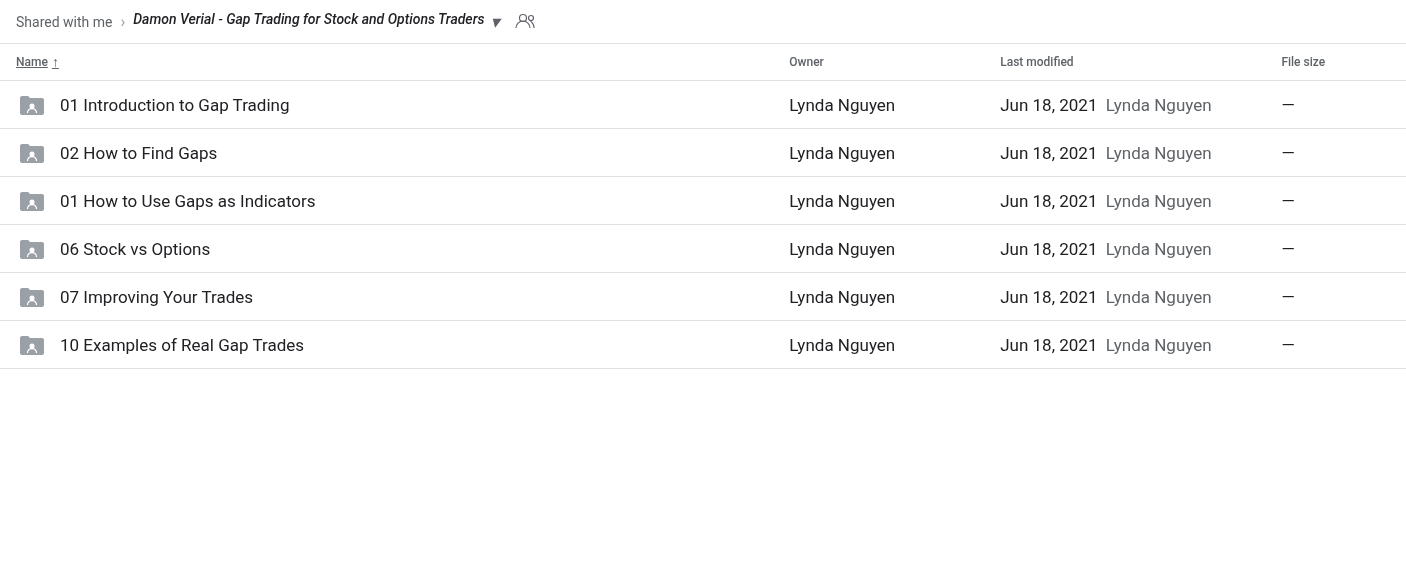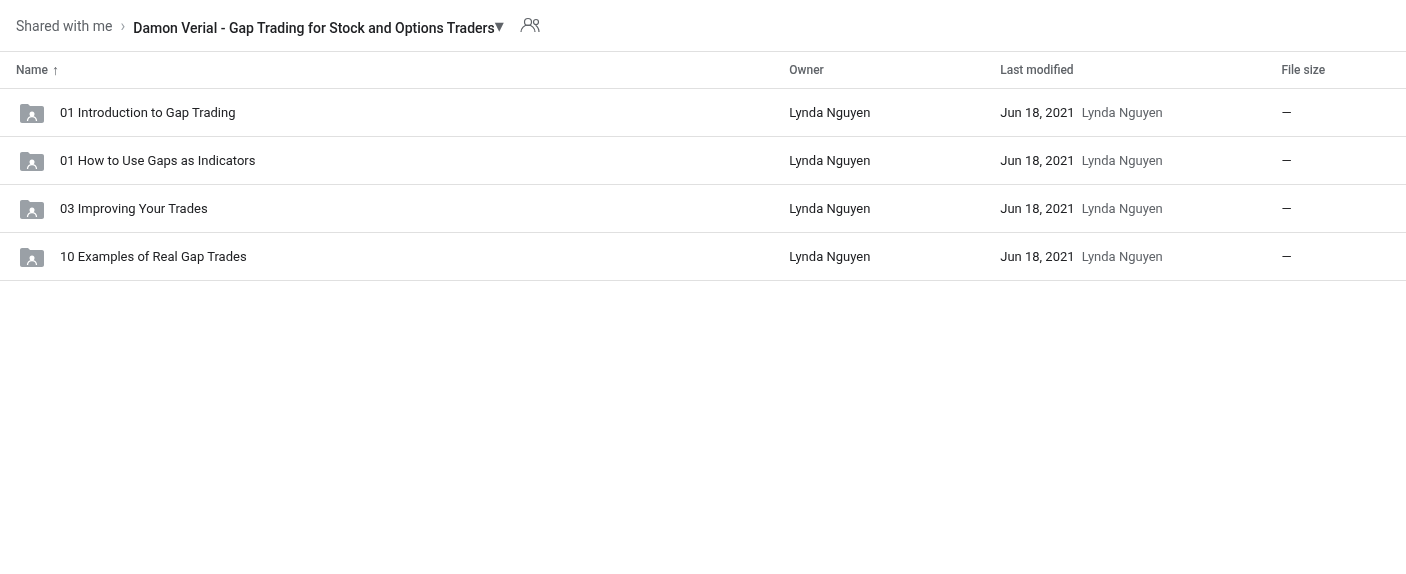--- a/index.html
+++ b/index.html
@@ -14,44 +14,46 @@
       color: #202124;
       background: #fff;
       width: 1406px;
       min-height: 574px;
     }
 
     
     .breadcrumb-bar {
       display: flex;
       align-items: center;
-      height: 52px;
+      height: 44px;
       padding: 0 16px;
       border-bottom: 1px solid #e0e0e0;
       gap: 8px;
     }
 
     .breadcrumb-link {
       color: #5f6368;
       font-size: 14px;
       cursor: pointer;
       text-decoration: none;
     }
 
     .breadcrumb-separator {
       color: #9aa0a6;
       font-size: 16px;
     }
 
     .breadcrumb-current {
       display: flex;
-      align-items: flex-end;
+      align-items: flex-start;
+      gap: 6px;
       color: #202124;
       font-size: 14px;
       font-weight: 500;
+      font-style: italic;
     }
 
     .chevron-down {
       color: #5f6368;
       font-size: 18px;
       cursor: pointer;
     }
 
     .people-icon {
       color: #5f6368;
@@ -85,21 +87,21 @@
     }
 
     .file-table tbody tr {
       border-bottom: 1px solid #e0e0e0;
       height: 48px;
     }
 
     .file-table tbody td {
       padding: 0 16px;
       vertical-align: middle;
-      font-size: 13px;
+      font-size: 17px;
       color: #202124;
     }
 
     .name-cell {
       display: flex;
       align-items: center;
       gap: 12px;
     }
 
     .folder-icon {
@@ -148,20 +150,21 @@
     }
 
     thead th {
       padding: 12px 16px;
     }
 
     .name-header-inner {
       display: flex;
       align-items: center;
       gap: 4px;
+      text-decoration: underline;
     }
   </style>
 </head>
 <body>
 
 <div class="breadcrumb-bar">
   <a class="breadcrumb-link">Shared with me</a>
   <span class="breadcrumb-separator">›</span>
   <div class="breadcrumb-current">
     <span>Damon Verial - Gap Trading for Stock and Options Traders</span>
@@ -212,38 +215,72 @@
       <tr>
         <td>
       <div class="name-cell">
         <span class="folder-icon">
           <svg width="28" height="24" viewBox="0 0 28 24" fill="none" xmlns="http://www.w3.org/2000/svg">
             <path d="M2 5c0-1.1.9-2 2-2h6l2 2h12c1.1 0 2 .9 2 2v13c0 1.1-.9 2-2 2H4c-1.1 0-2-.9-2-2V5z" fill="#9aa0a6"></path>
             <circle cx="14" cy="13" r="2.5" fill="white"></circle>
             <path d="M9.5 20c0-2.485 2.015-4.5 4.5-4.5s4.5 2.015 4.5 4.5" stroke="white" stroke-width="1.3" fill="none"></path>
           </svg>
         </span>
+        <span>02 How to Find Gaps</span>
+      </div>
+    </td>
+        <td class="owner-cell">Lynda Nguyen</td>
+        <td class="modified-cell">Jun 18, 2021 <span class="modifier">Lynda Nguyen</span></td>
+        <td class="size-cell">—</td>
+      </tr>
+      <tr>
+        <td>
+      <div class="name-cell">
+        <span class="folder-icon">
+          <svg width="28" height="24" viewBox="0 0 28 24" fill="none" xmlns="http://www.w3.org/2000/svg">
+            <path d="M2 5c0-1.1.9-2 2-2h6l2 2h12c1.1 0 2 .9 2 2v13c0 1.1-.9 2-2 2H4c-1.1 0-2-.9-2-2V5z" fill="#9aa0a6"></path>
+            <circle cx="14" cy="13" r="2.5" fill="white"></circle>
+            <path d="M9.5 20c0-2.485 2.015-4.5 4.5-4.5s4.5 2.015 4.5 4.5" stroke="white" stroke-width="1.3" fill="none"></path>
+          </svg>
+        </span>
         <span>01 How to Use Gaps as Indicators</span>
       </div>
     </td>
         <td class="owner-cell">Lynda Nguyen</td>
         <td class="modified-cell">Jun 18, 2021 <span class="modifier">Lynda Nguyen</span></td>
         <td class="size-cell">—</td>
       </tr>
       <tr>
         <td>
       <div class="name-cell">
         <span class="folder-icon">
           <svg width="28" height="24" viewBox="0 0 28 24" fill="none" xmlns="http://www.w3.org/2000/svg">
             <path d="M2 5c0-1.1.9-2 2-2h6l2 2h12c1.1 0 2 .9 2 2v13c0 1.1-.9 2-2 2H4c-1.1 0-2-.9-2-2V5z" fill="#9aa0a6"></path>
             <circle cx="14" cy="13" r="2.5" fill="white"></circle>
             <path d="M9.5 20c0-2.485 2.015-4.5 4.5-4.5s4.5 2.015 4.5 4.5" stroke="white" stroke-width="1.3" fill="none"></path>
           </svg>
         </span>
-        <span>03 Improving Your Trades</span>
+        <span>06 Stock vs Options</span>
+      </div>
+    </td>
+        <td class="owner-cell">Lynda Nguyen</td>
+        <td class="modified-cell">Jun 18, 2021 <span class="modifier">Lynda Nguyen</span></td>
+        <td class="size-cell">—</td>
+      </tr>
+      <tr>
+        <td>
+      <div class="name-cell">
+        <span class="folder-icon">
+          <svg width="28" height="24" viewBox="0 0 28 24" fill="none" xmlns="http://www.w3.org/2000/svg">
+            <path d="M2 5c0-1.1.9-2 2-2h6l2 2h12c1.1 0 2 .9 2 2v13c0 1.1-.9 2-2 2H4c-1.1 0-2-.9-2-2V5z" fill="#9aa0a6"></path>
+            <circle cx="14" cy="13" r="2.5" fill="white"></circle>
+            <path d="M9.5 20c0-2.485 2.015-4.5 4.5-4.5s4.5 2.015 4.5 4.5" stroke="white" stroke-width="1.3" fill="none"></path>
+          </svg>
+        </span>
+        <span>07 Improving Your Trades</span>
       </div>
     </td>
         <td class="owner-cell">Lynda Nguyen</td>
         <td class="modified-cell">Jun 18, 2021 <span class="modifier">Lynda Nguyen</span></td>
         <td class="size-cell">—</td>
       </tr>
       <tr>
         <td>
       <div class="name-cell">
         <span class="folder-icon">

